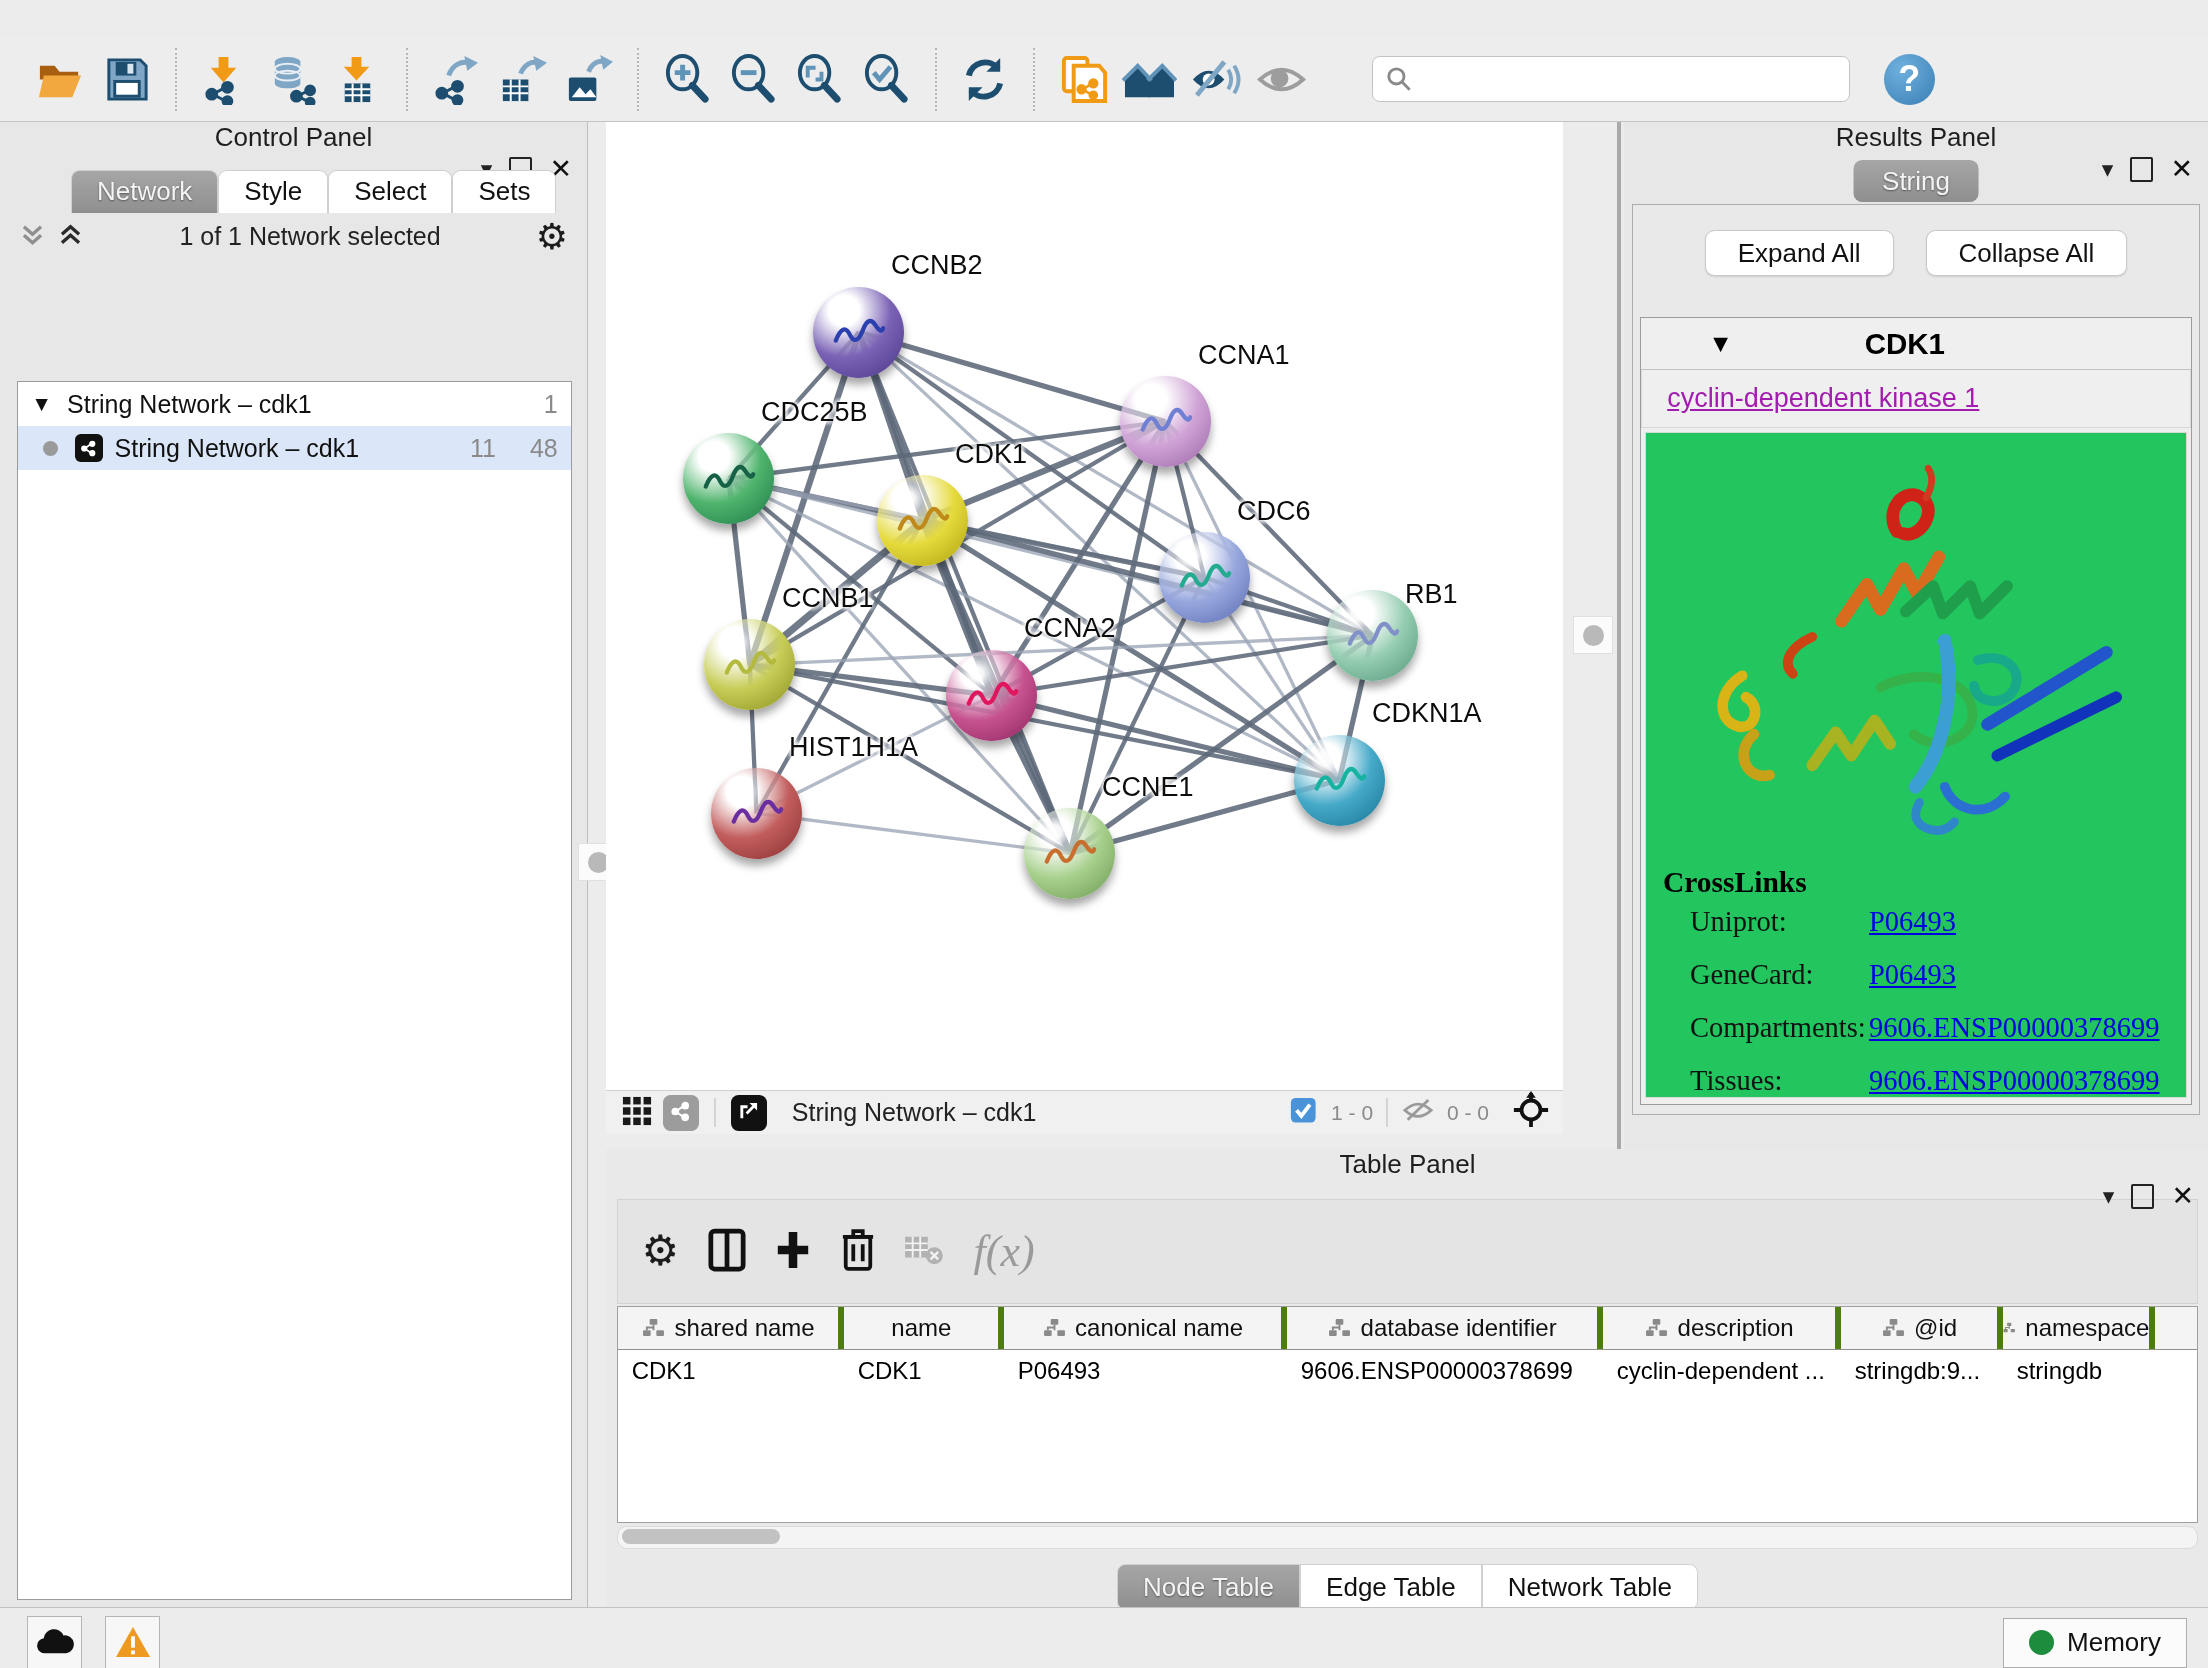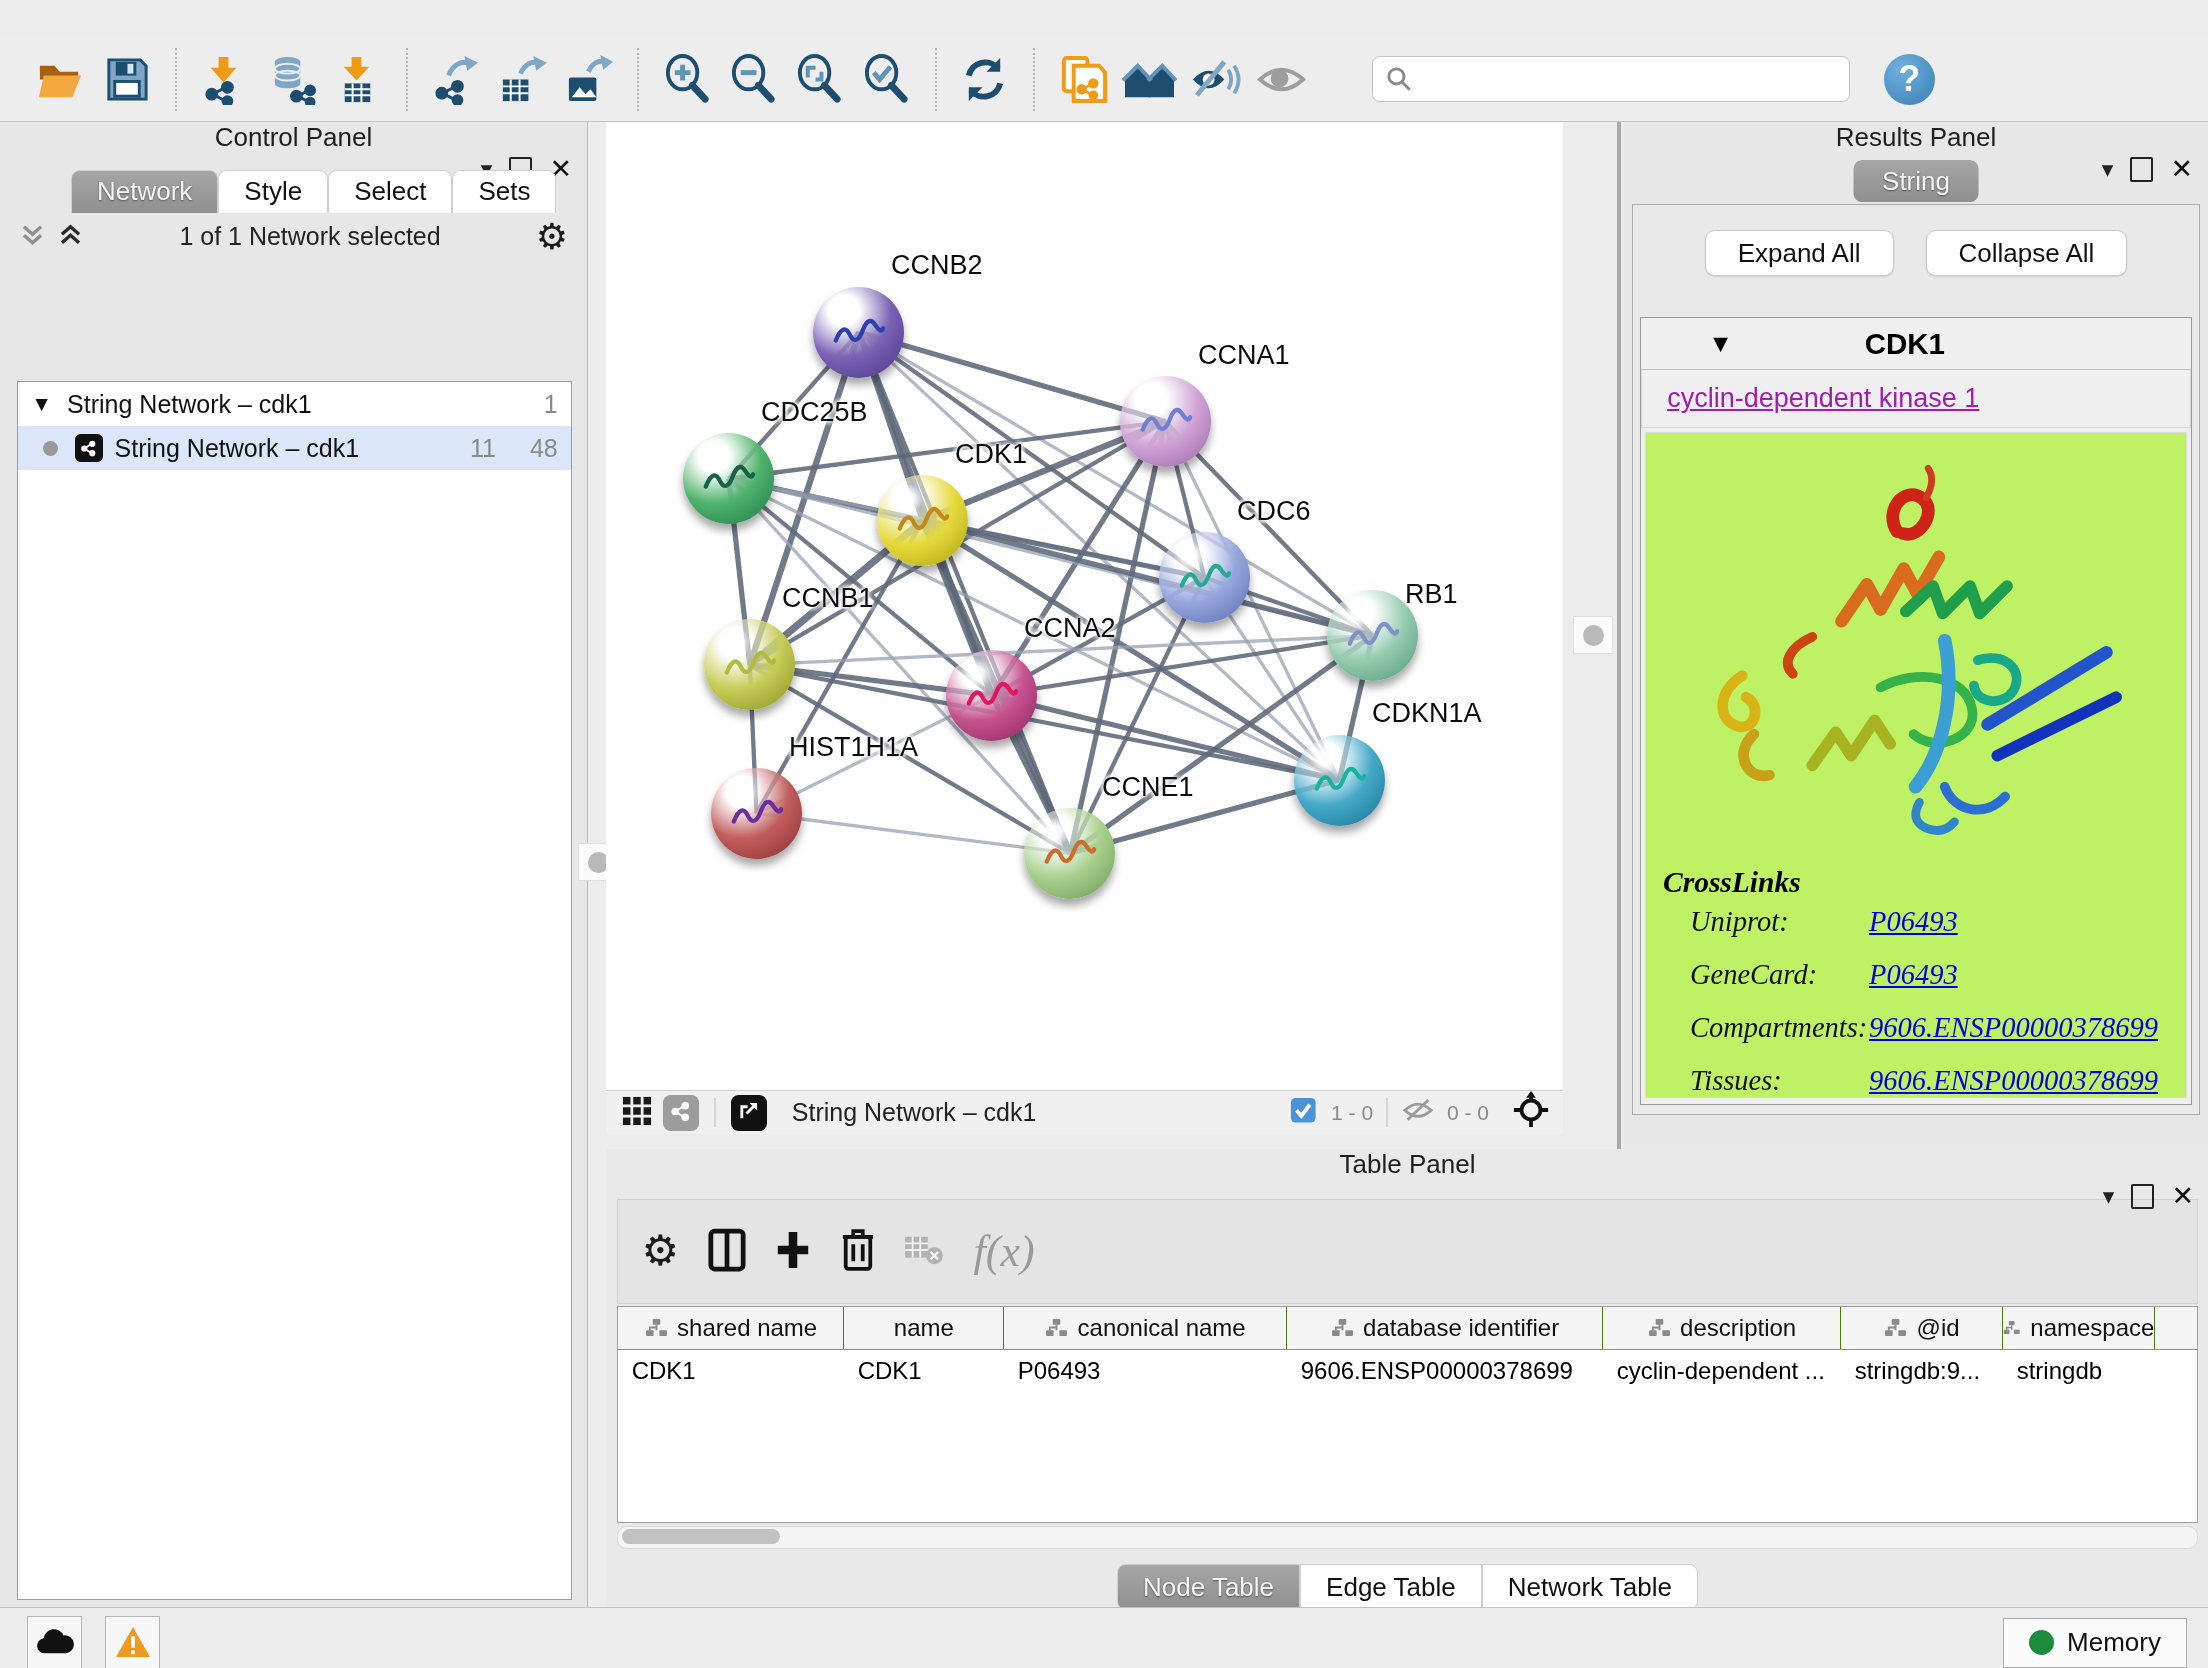--- a/index.html
+++ b/index.html
@@ -81,35 +81,35 @@
     display:flex;align-items:center;text-shadow:0 1px 1.9px #555;}
   .rp-outer{position:absolute;left:7.6px;right:7.6px;top:82px;bottom:34px;background:#e9e9e9;border:1.9px solid #adadad;}
   .rp-buttons{display:flex;justify-content:center;gap:32px;padding:25px 0 23px 0;}
   .rp-btn{background:#fff;border:1px solid #c9c9c9;border-radius:9.5px;height:44px;padding:0 32px;
     font-size:26px;color:#111;display:flex;align-items:center;box-shadow:0 1px 1.9px rgba(0,0,0,.12);}
   .rp-section{position:absolute;left:7.6px;right:7.6px;top:112px;bottom:9.5px;border:1.9px solid #9c9c9c;background:#efefef;}
   .rp-sec-head{height:51px;display:flex;align-items:center;border-bottom:1.9px solid #c2c2c2;}
   .rp-sec-head .tri{margin-left:67px;font-size:25px;}
   .rp-sec-head .gene{flex:1;text-align:center;font-size:29.5px;font-weight:bold;margin-right:114px;}
   .rp-desc{font-size:27px;color:#a21caf;padding:13.3px 0 5.7px 25px;border:1px solid #d8d8d8;border-top:none;margin:0;height:38px;text-decoration:underline;}
-  .rp-body{position:absolute;left:3.8px;right:3.8px;top:114px;bottom:5.7px;background:#bef264;border:1px solid #d8d8d8;overflow:hidden;font-style:italic;}
+  .rp-body{position:absolute;left:3.8px;right:3.8px;top:114px;bottom:5.7px;background:#22c55e;border:1px solid #d8d8d8;overflow:hidden;}
   .crosslinks{font-family:"Liberation Serif","DejaVu Serif",serif;padding:0 0 0 17px;}
   .crosslinks h3{font-size:29.5px;margin:9.5px 0 7.6px 0;color:#000;}
   .cl-row{display:flex;font-size:28.5px;margin:0 0 21px 27px;}
   .cl-label{width:179px;color:#111;}
   .cl-link{color:#0000e0;text-decoration:underline;}
 
   
   .table-panel{position:absolute;left:606px;top:1149px;width:1603px;height:458px;background:#e9e9e9;box-sizing:border-box;}
   .tp-toolbar{margin:5.7px 11.4px 0 11.4px;background:#e4e4e4;border:1px solid #d2d2d2;height:103px;
     display:flex;align-items:center;padding-left:23px;gap:28.5px;}
   .tp-table{margin:1.9px 11.4px 0 11.4px;background:#fff;border:1px solid #9f9f9f;height:215px;overflow:hidden;position:relative;}
   .thead{display:flex;background:#f4f4f4;border-bottom:1.9px solid #8f8f8f;height:42px;}
   .th{display:flex;align-items:center;justify-content:center;gap:9.5px;font-size:24px;color:#111;
-    border-right:1px solid #4d7c0f;box-sizing:border-box;overflow:hidden;white-space:nowrap;}
+    border-right:6px solid #4d7c0f;box-sizing:border-box;overflow:hidden;white-space:nowrap;}
   .trow{display:flex;height:42px;}
   .td{display:flex;align-items:center;font-size:24px;color:#000;padding-left:13.3px;box-sizing:border-box;
     overflow:hidden;white-space:nowrap;}
   .hscroll{margin:3.8px 11.4px 0 11.4px;height:21px;background:#f4f4f4;border:1px solid #dadada;border-radius:9.5px;position:relative;}
   .hthumb{position:absolute;left:3.8px;top:1.9px;width:158px;height:15px;border-radius:7.6px;background:#c2c2c2;}
   .tp-tabs{display:flex;justify-content:center;margin-top:15px;}
   .tp-tab{height:44px;padding:0 25px;display:flex;align-items:center;font-size:26px;background:#fff;
     border:1px solid #d0d0d0;color:#111;}
   .tp-tab:first-child{border-radius:8.6px 0 0 8.6px;}
   .tp-tab:last-child{border-radius:0 8.6px 8.6px 0;}

